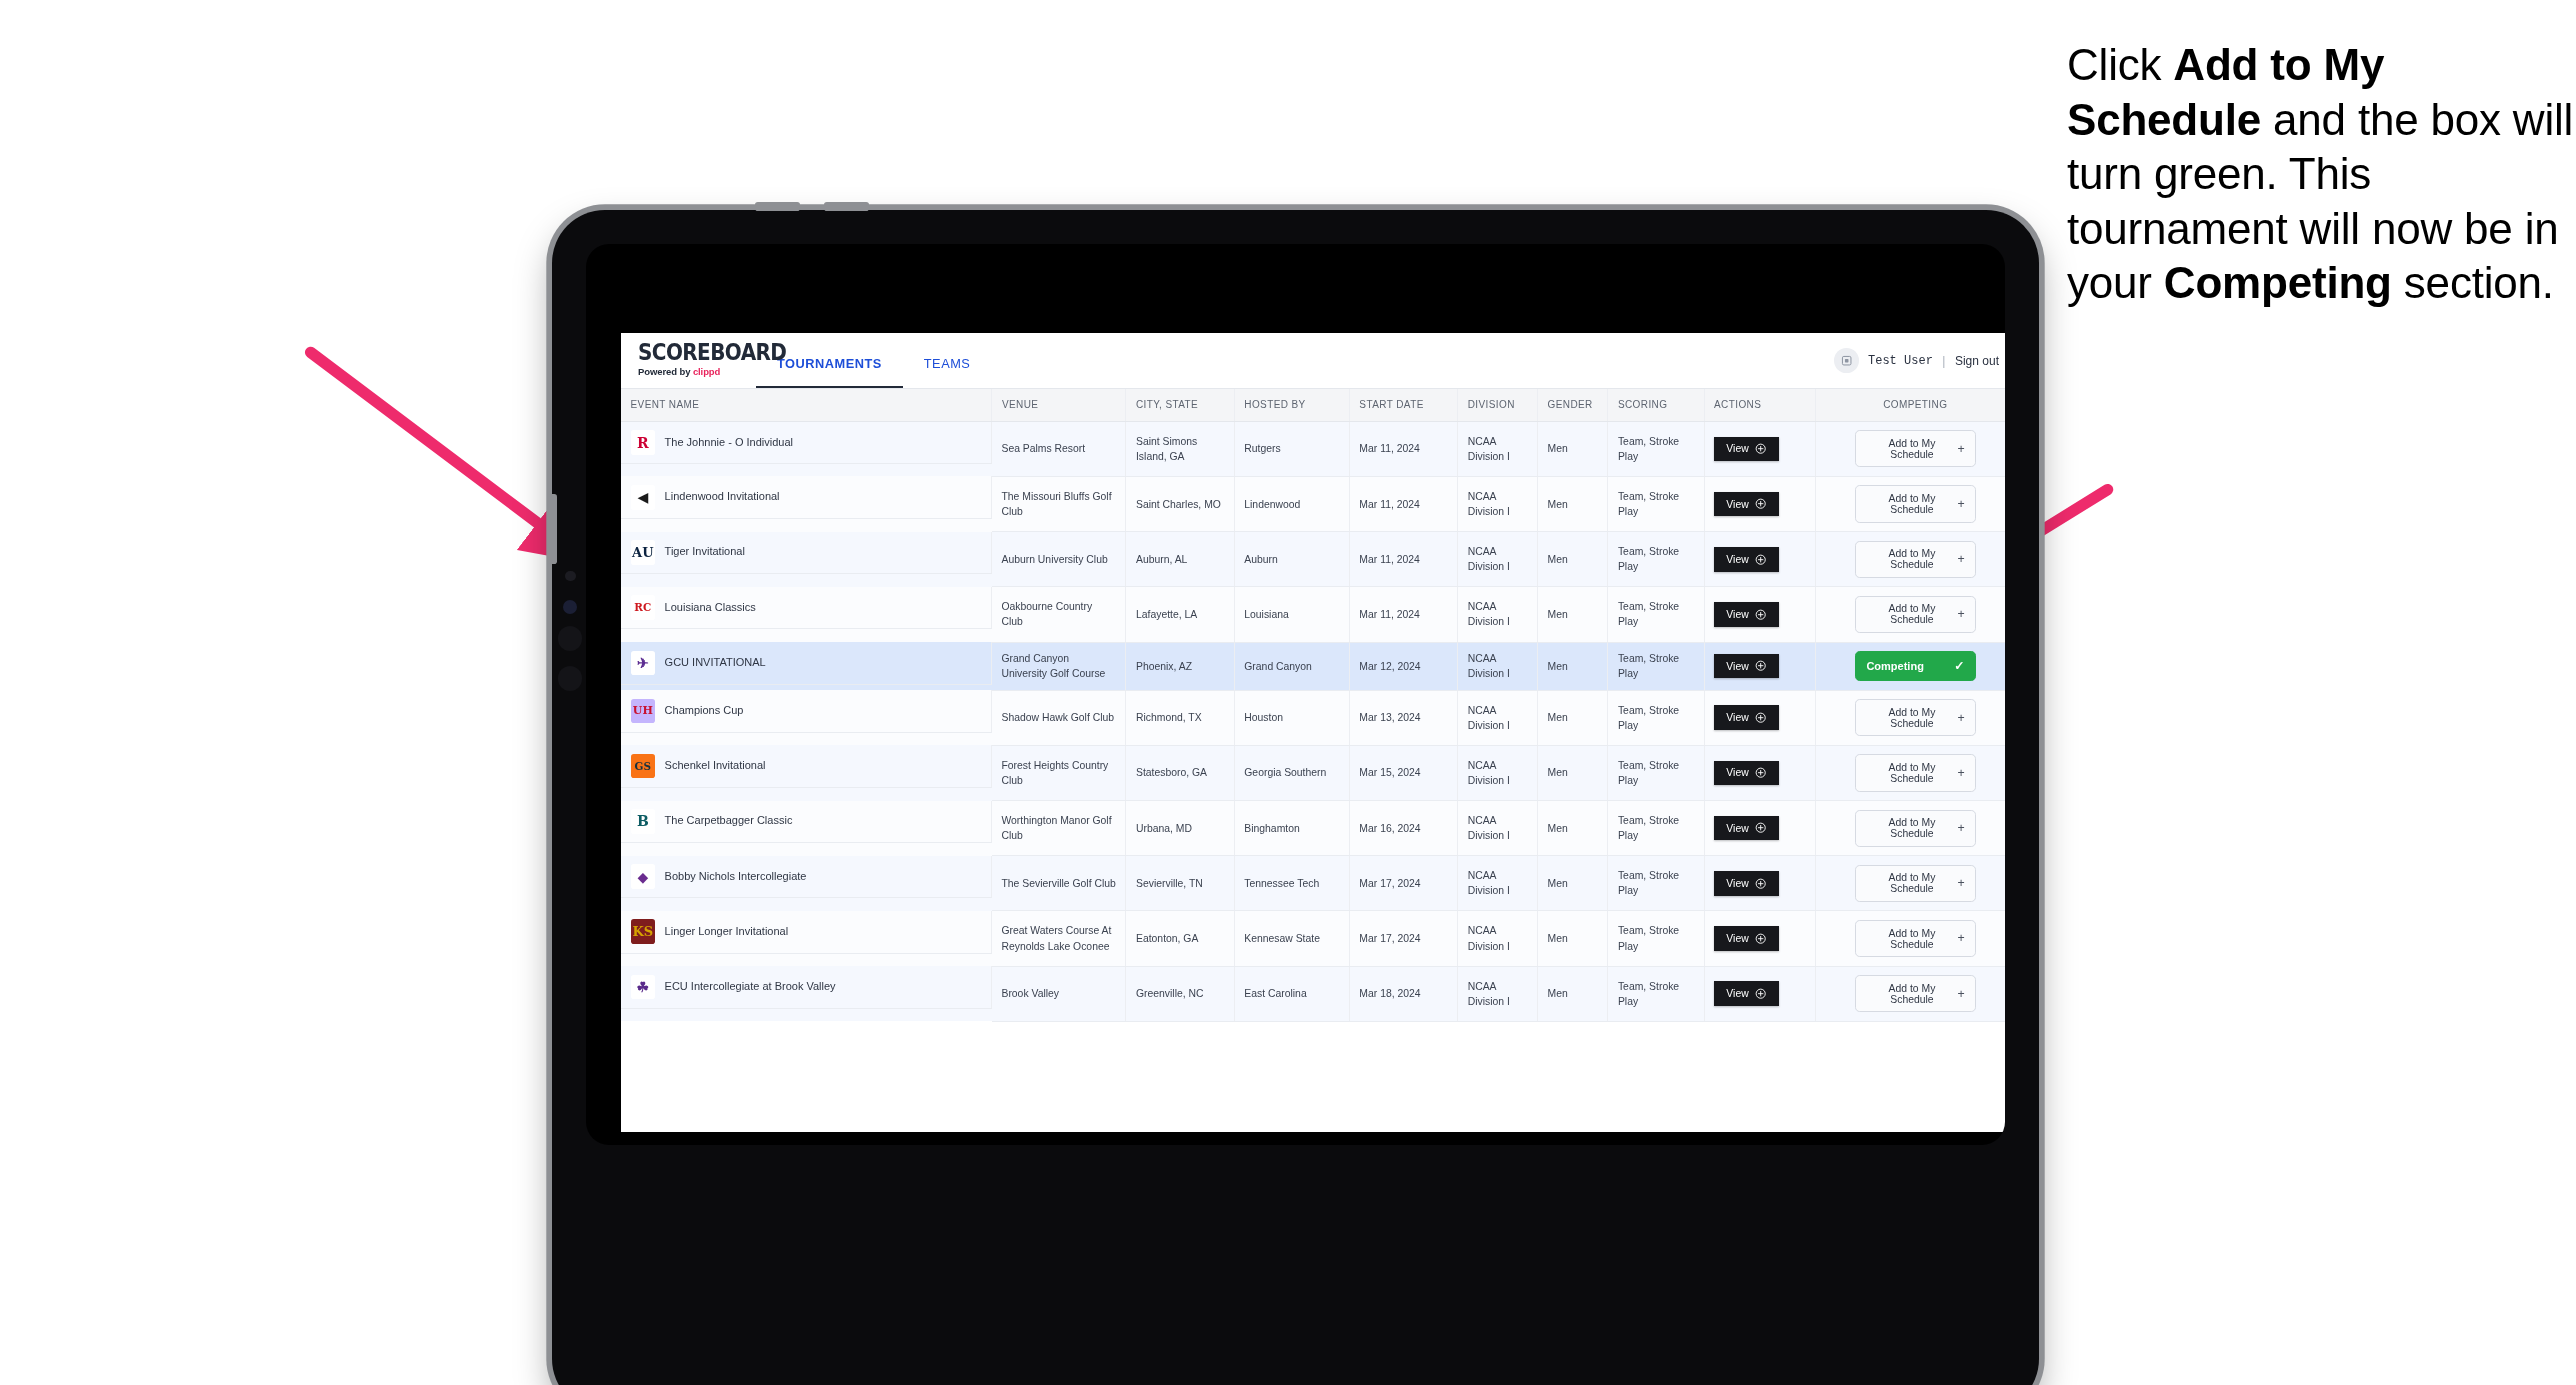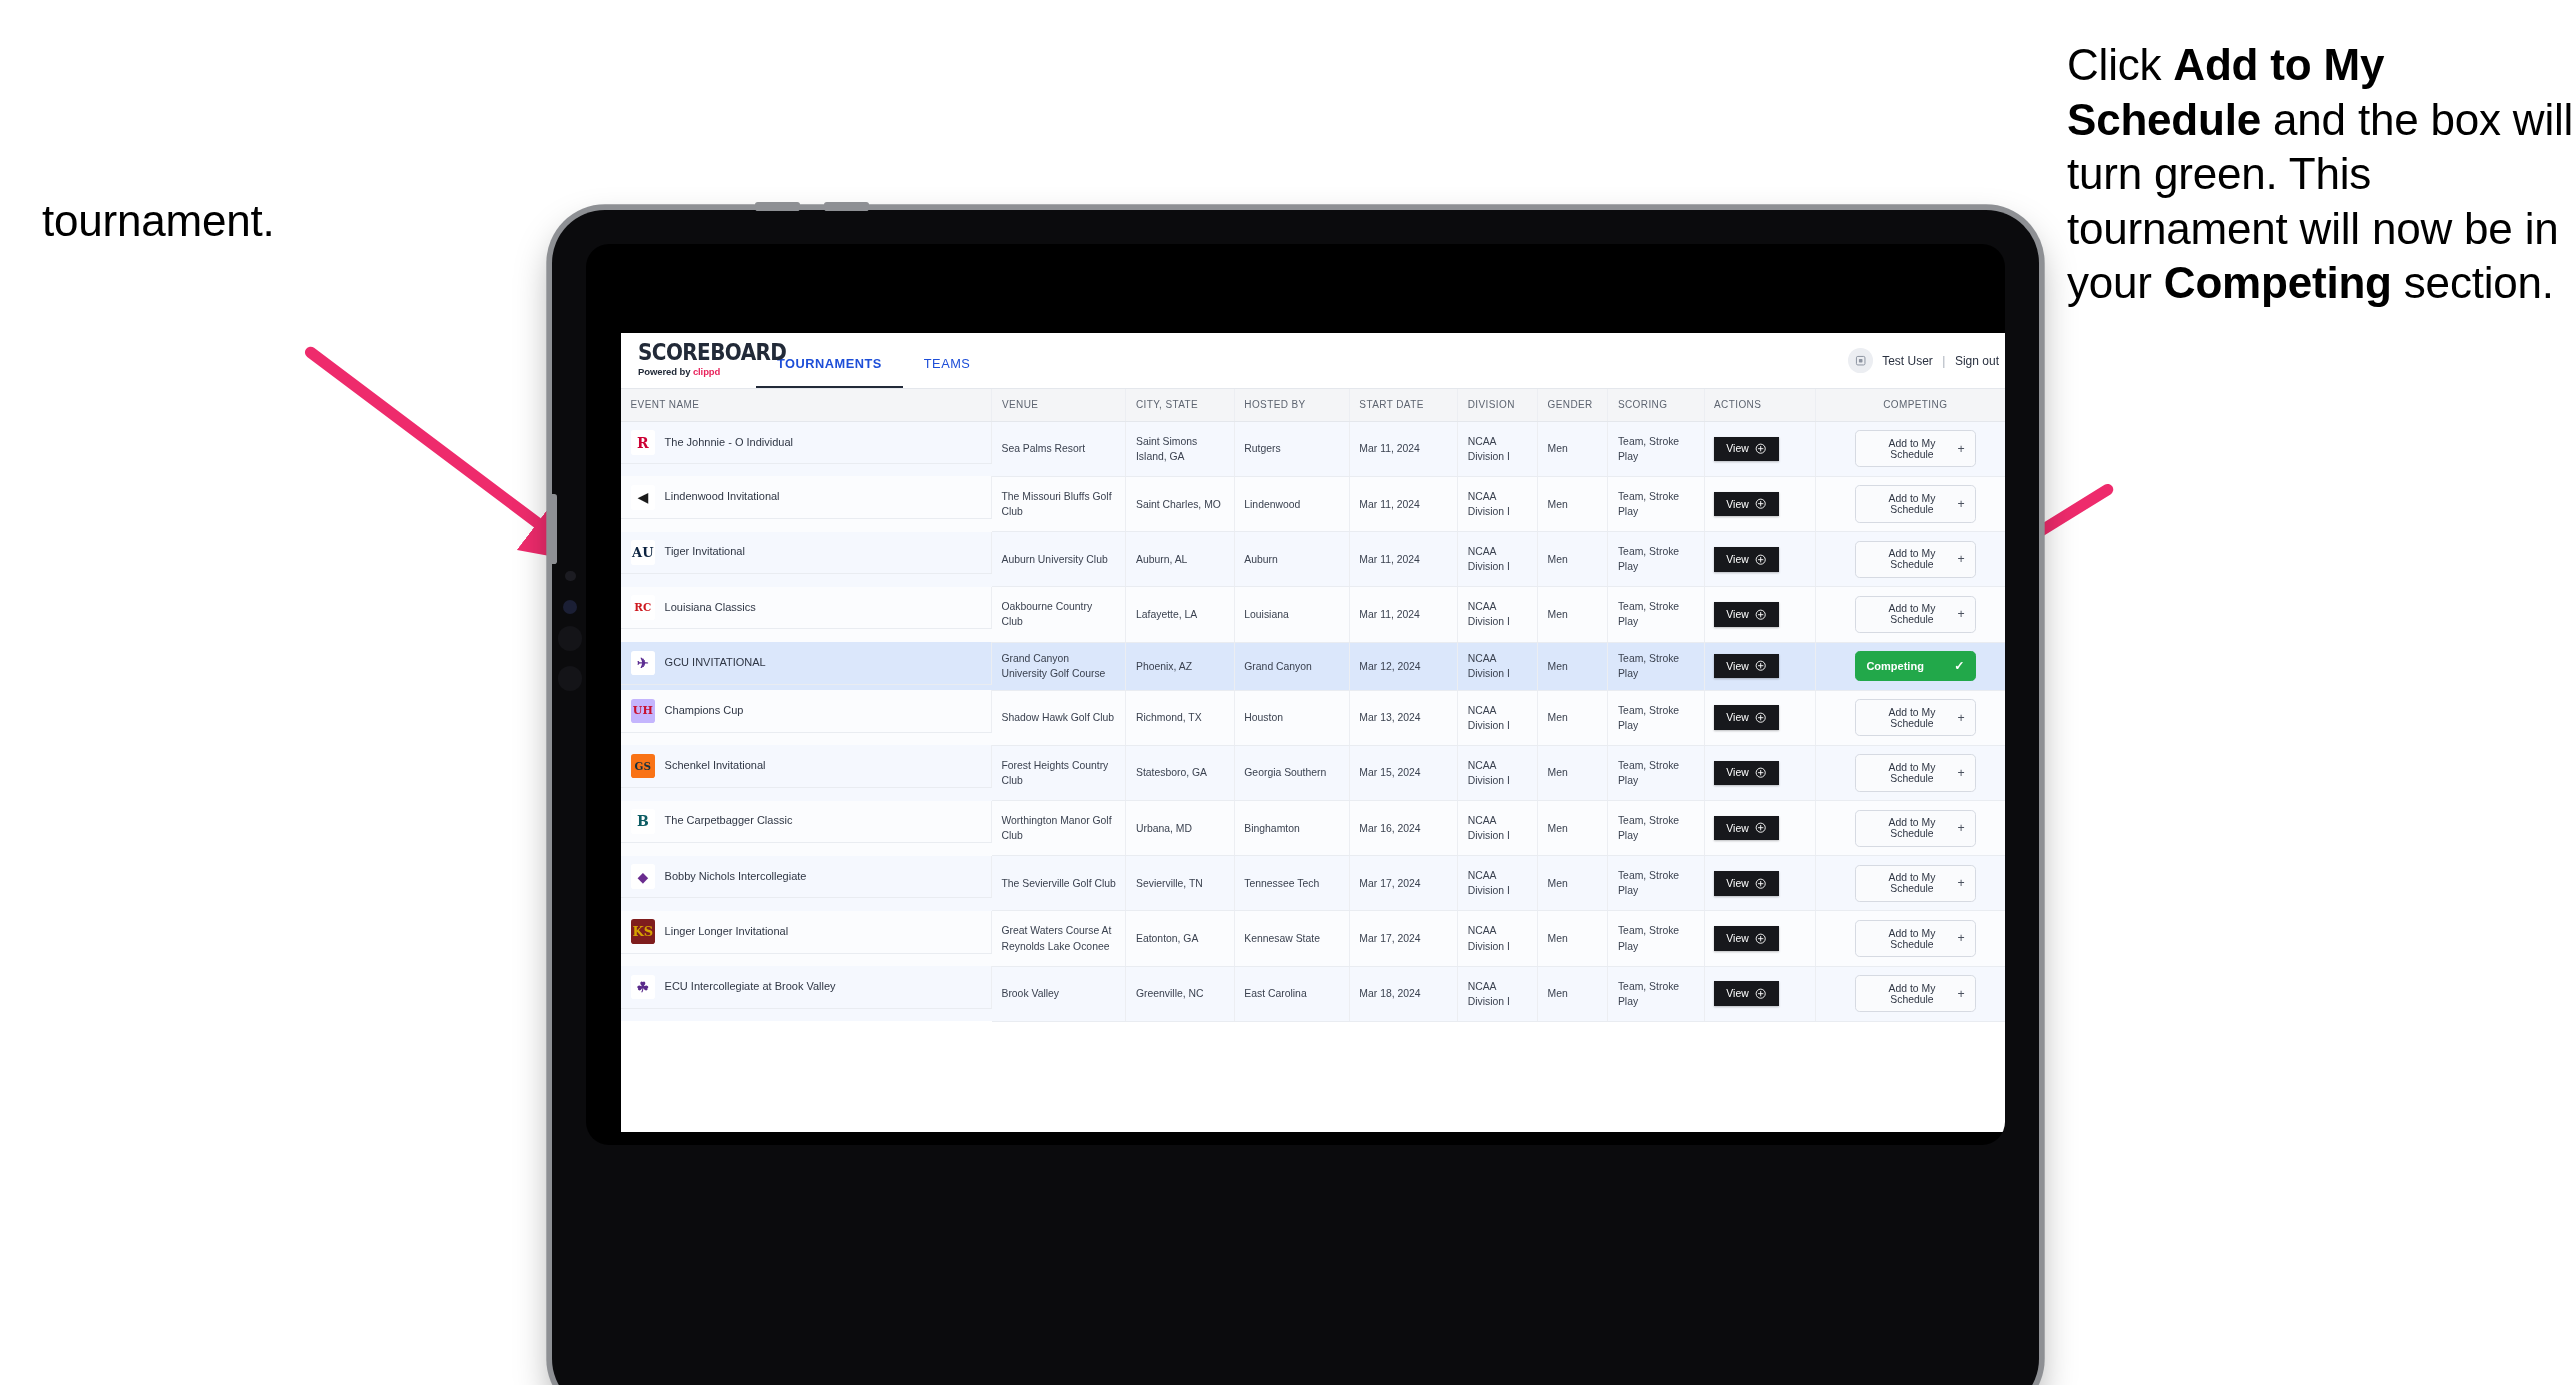--- a/index.html
+++ b/index.html
@@ -120,21 +120,21 @@
     cursor:pointer;
   }
   .navtab.active{ border-bottom-color:#222a38; font-weight:600;}
   #header-right{
     margin-left:auto;display:flex;align-items:center;gap:9.5px;padding-right:17px;
   }
   #avatar{
     width:24.6px;height:24.6px;border-radius:50%;
     background:#eceef2;display:flex;align-items:center;justify-content:center;
   }
-  #header-user{font-size:12px;color:#2a3140;}
+  #header-user{font-size:12px;color:#2a3140;font-family:Liberation Mono, monospace;}
   .hdr-sep{color:#aab0ba;font-size:12px;}
   #header-signout{font-size:12px;color:#2a3140;cursor:pointer;}
 
   
   #tbl{width:100%;border-collapse:collapse;table-layout:fixed;}
   #tbl thead th{
     background:#f4f5f7;
     text-align:left;
     font-size:10px;
     letter-spacing:0.4px;
@@ -186,21 +186,20 @@
     background:#22a84a;color:#fff;border:0.9px solid #22a84a;border-radius:4.7px;
     font-size:11px;font-weight:600;padding:7.6px 10.4px;width:121px;cursor:pointer;
   }
   .plus{font-size:12.3px;color:#4a515e;line-height:1;}
   .chk{font-size:12.3px;color:#fff;line-height:1;}
 </style>
 </head>
 <body>
 
 <div class="annot" id="annot-left">
-  <div>tournament.</div>
 </div>
 
 <div class="annot" id="annot-right">
   <span>Click </span><b>Add to My Schedule</b><span> and the box will turn green. This tournament will now be in your </span><b>Competing</b><span> section.</span>
 </div>
 
 <svg class="arrow-svg" id="arrow-left-svg" width="322" height="284" viewBox="0 0 340 300">
   <defs>
     <marker id="ahL" markerWidth="6" markerHeight="6" refX="3.6" refY="3" orient="auto">
       <path d="M0,0 L6,3 L0,6 z" fill="#ee2b6c"></path>

